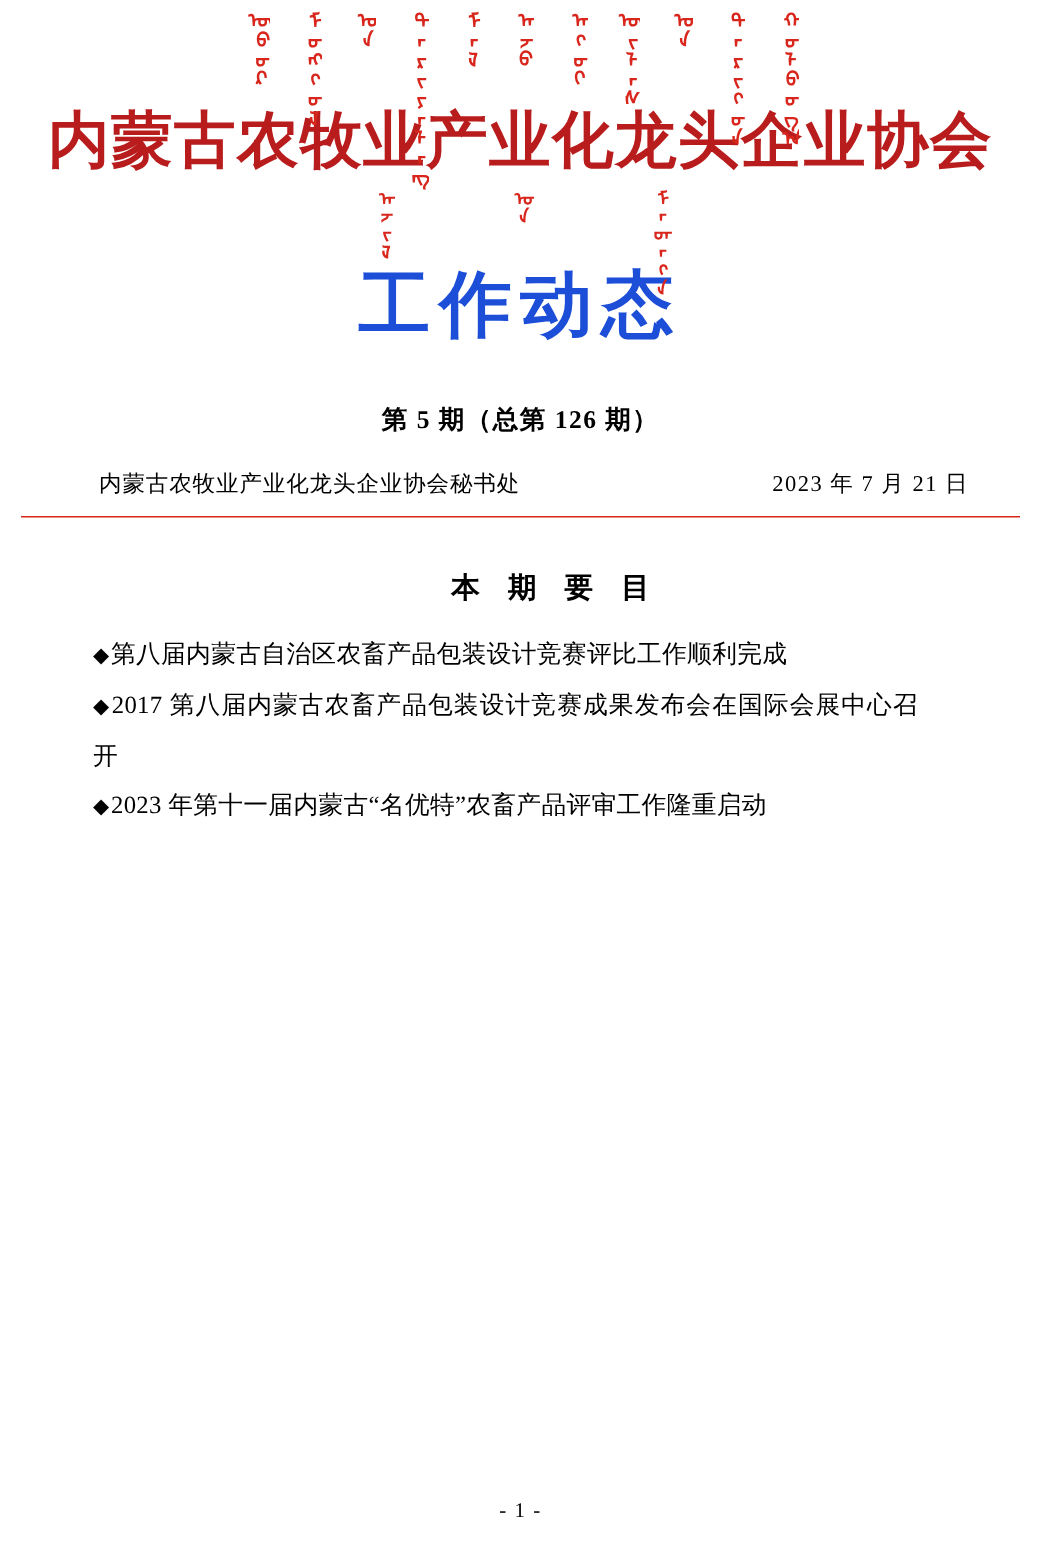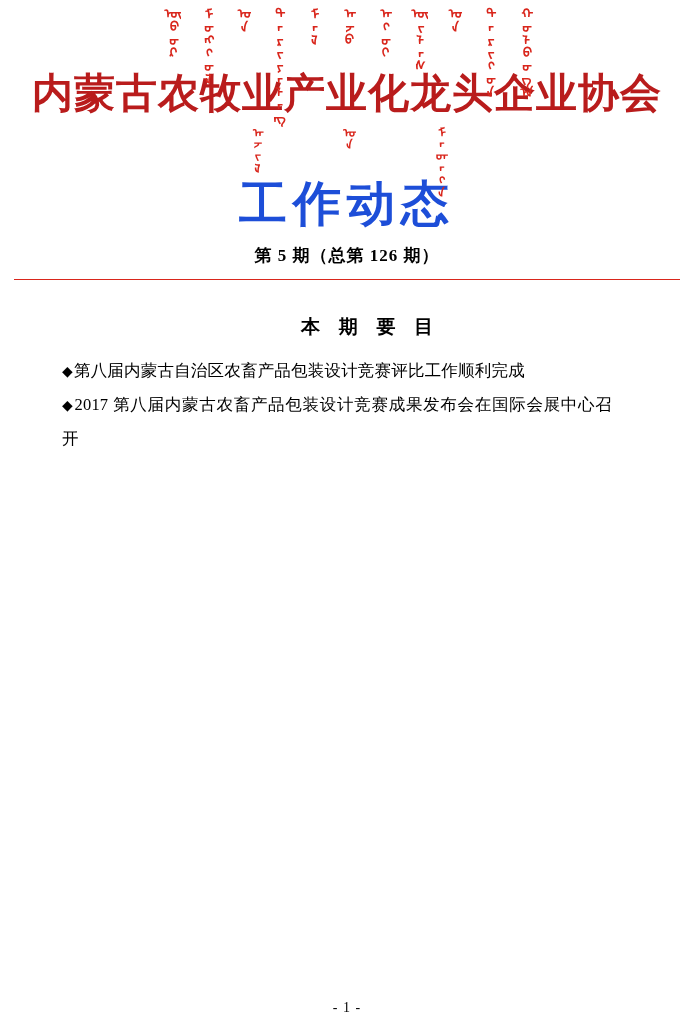--- a/index.html
+++ b/index.html
@@ -76,21 +76,21 @@
     margin: 4px 0 0 0;
   }
 
   
   .issue-line {
     text-align: center;
     font-family: "Liberation Serif", serif;
     font-weight: bold;
     font-size: 17px;
     letter-spacing: 1px;
-    margin-top: 14px;
+    margin-top: 38px;
   }
 
   
   .pub-row {
     display: flex;
     justify-content: space-between;
     align-items: baseline;
     padding: 0 48px 0 66px;
     margin-top: 22px;
     font-size: 15px;
@@ -174,26 +174,31 @@
       <div class="mongol-glyph">ᠠᠵᠢᠯ</div>
       <div class="mongol-glyph">ᠤᠨ</div>
       <div class="mongol-glyph">ᠮᠡᠳᠡᠭᠡ</div>
     </div>
 
     <div class="bulletin-title">工作动态</div>
   </div>
 
   <div class="issue-line">第 5 期（总第 126 期）</div>
 
+  <div class="pub-row">
+    <div class="pub-left">内蒙古农牧业产业化龙头企业协会秘书处</div>
+    <div class="pub-right">2023 年 7 月 21 日</div>
+  </div>
 
   <hr class="red-rule">
 
   <div class="contents-title">本 期 要 目</div>
 
 
   <div class="toc">
     <div class="toc-item"><span class="diamond">◆</span><span>第八届内蒙古自治区农畜产品包装设计竞赛评比工作顺利完成</span></div>
     <div class="toc-item"><span class="diamond">◆</span><span>2017 第八届内蒙古农畜产品包装设计竞赛成果发布会在国际会展中心召开</span></div>
+    <div class="toc-item"><span class="diamond">◆</span><span>2023 年第十一届内蒙古“名优特”农畜产品评审工作隆重启动</span></div>
   </div>
 
   <div class="footer">- 1 -</div>
 
 </div>
 
 </body></html>

